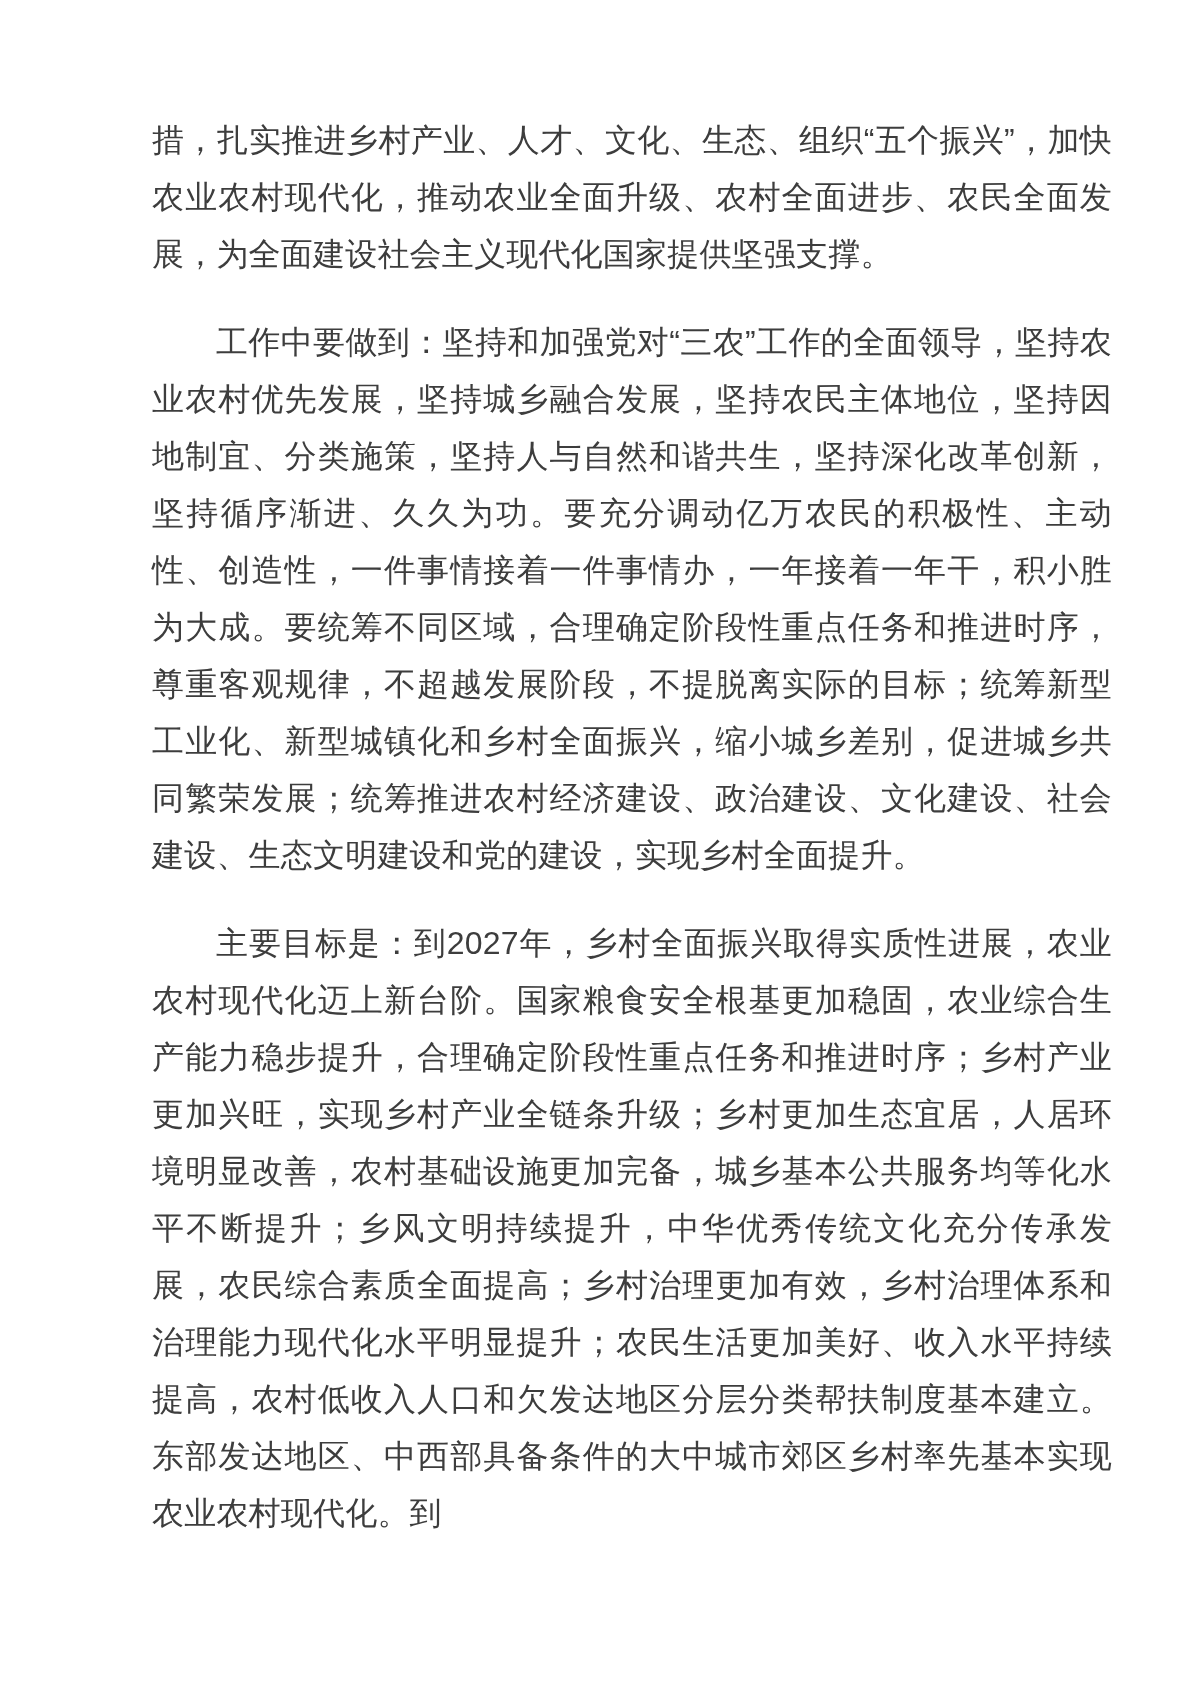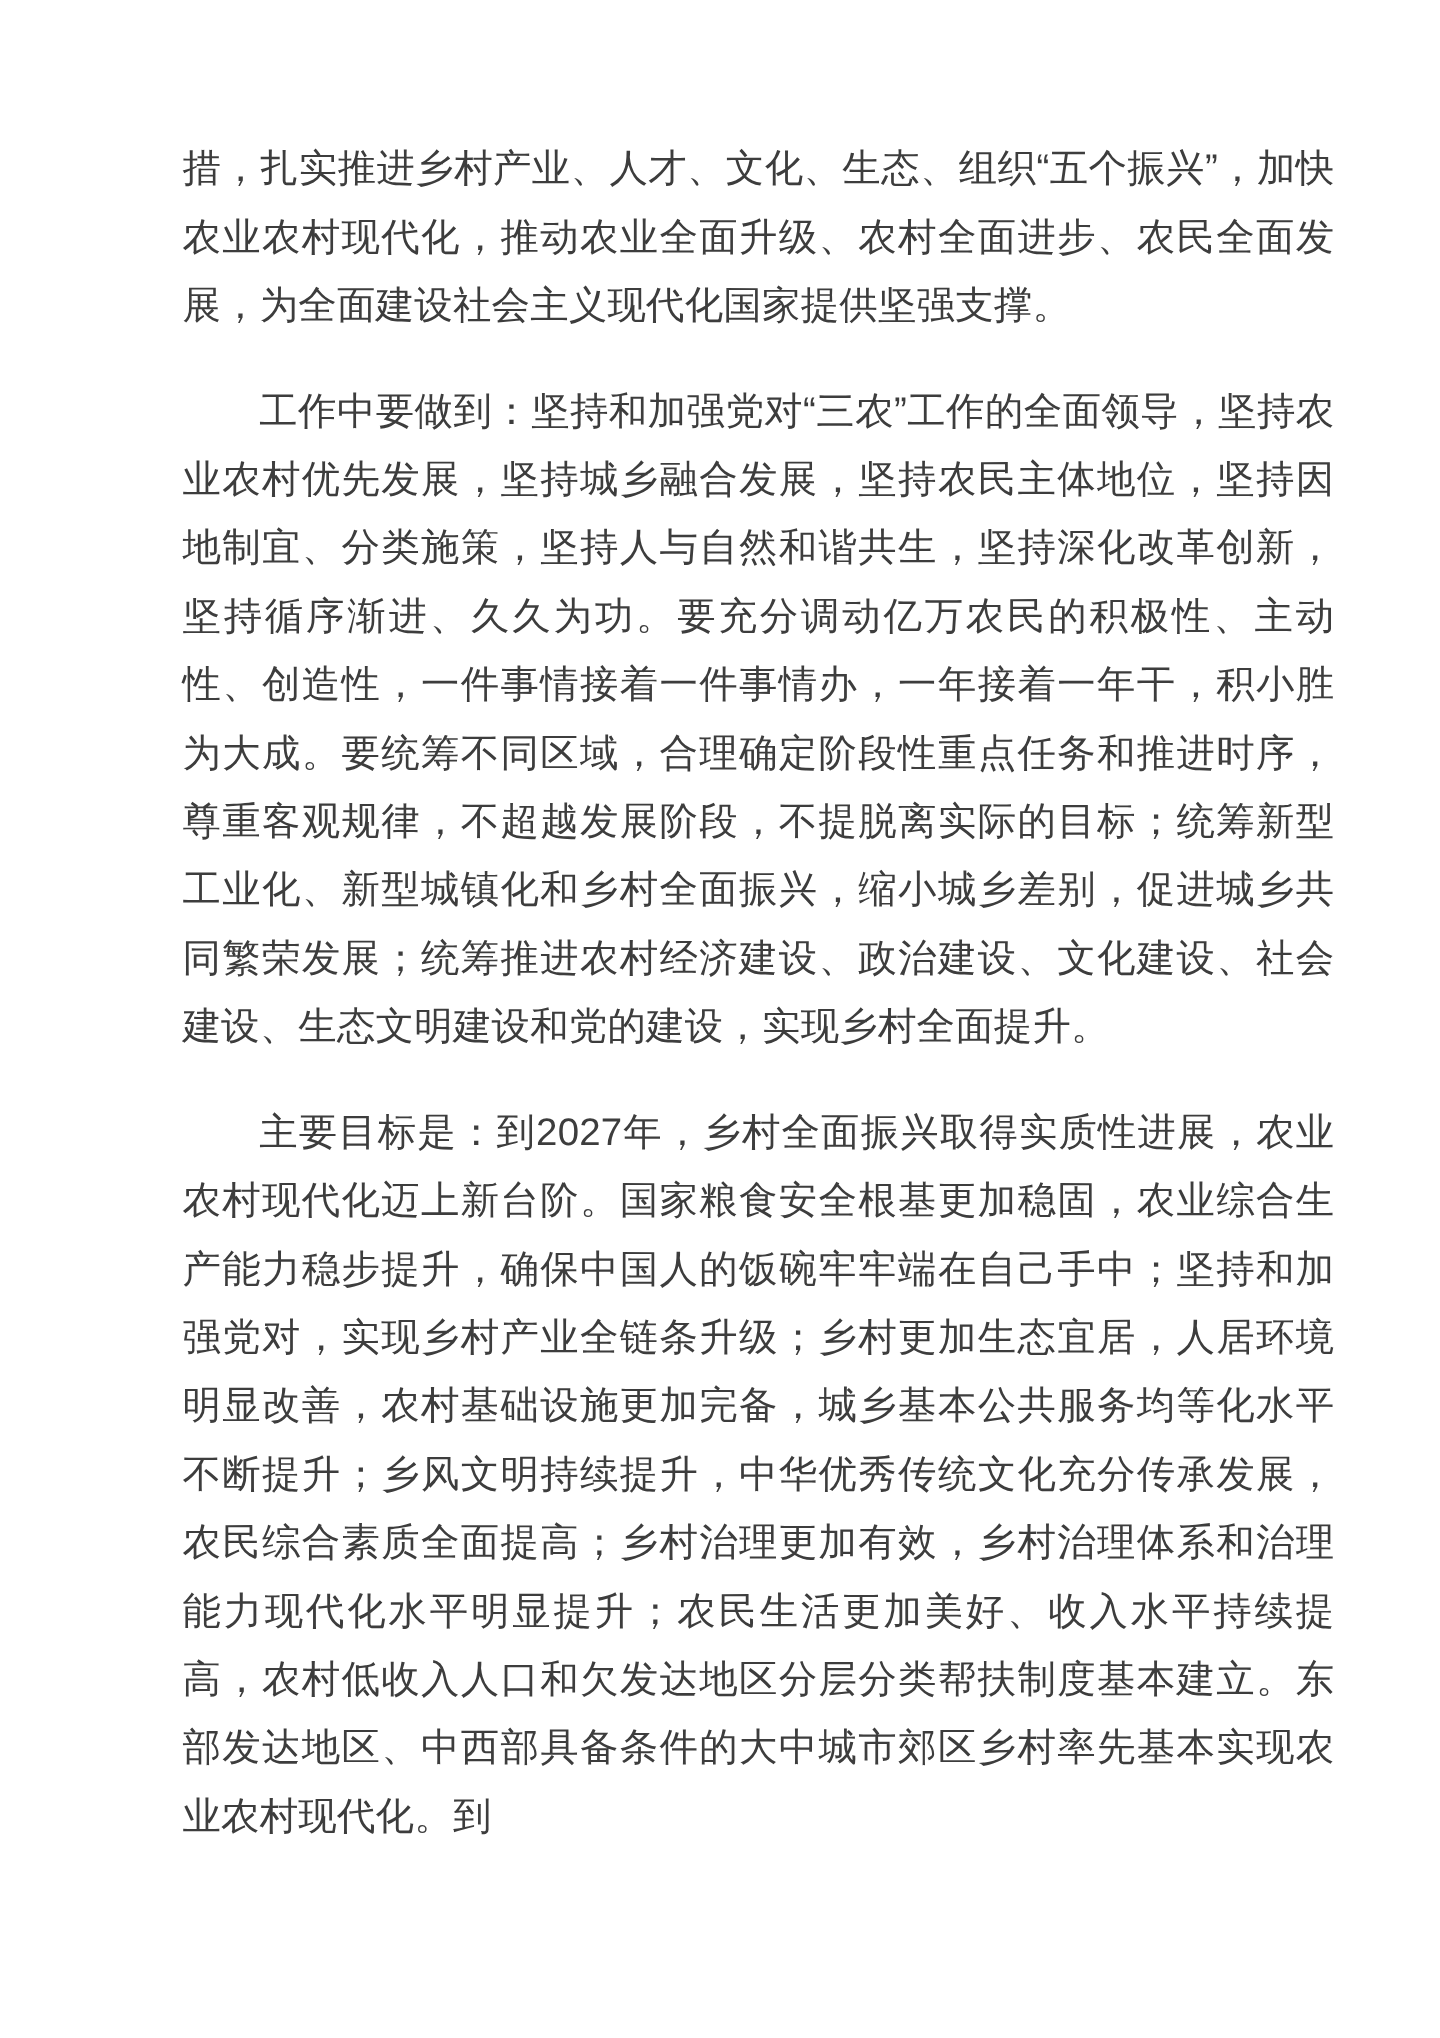--- a/index.html
+++ b/index.html
@@ -31,14 +31,14 @@
   .para.indented {
     text-indent: 2em;
   }
 </style>
 </head>
 <body>
 
 <div class="page" style="background: rgb(255, 255, 255); color: rgb(61, 61, 61);">
   <p class="para">措，扎实推进乡村产业、人才、文化、生态、组织“五个振兴”，加快农业农村现代化，推动农业全面升级、农村全面进步、农民全面发展，为全面建设社会主义现代化国家提供坚强支撑。</p>
   <p class="para indented">工作中要做到：坚持和加强党对“三农”工作的全面领导，坚持农业农村优先发展，坚持城乡融合发展，坚持农民主体地位，坚持因地制宜、分类施策，坚持人与自然和谐共生，坚持深化改革创新，坚持循序渐进、久久为功。要充分调动亿万农民的积极性、主动性、创造性，一件事情接着一件事情办，一年接着一年干，积小胜为大成。要统筹不同区域，合理确定阶段性重点任务和推进时序，尊重客观规律，不超越发展阶段，不提脱离实际的目标；统筹新型工业化、新型城镇化和乡村全面振兴，缩小城乡差别，促进城乡共同繁荣发展；统筹推进农村经济建设、政治建设、文化建设、社会建设、生态文明建设和党的建设，实现乡村全面提升。</p>
-  <p class="para indented">主要目标是：到2027年，乡村全面振兴取得实质性进展，农业农村现代化迈上新台阶。国家粮食安全根基更加稳固，农业综合生产能力稳步提升，确保中国人的饭碗牢牢端在自己手中；坚持和加强党对，实现乡村产业全链条升级；乡村更加生态宜居，人居环境明显改善，农村基础设施更加完备，城乡基本公共服务均等化水平不断提升；乡风文明持续提升，中华优秀传统文化充分传承发展，农民综合素质全面提高；乡村治理更加有效，乡村治理体系和治理能力现代化水平明显提升；农民生活更加美好、收入水平持续提高，农村低收入人口和欠发达地区分层分类帮扶制度基本建立。东部发达地区、中西部具备条件的大中城市郊区乡村率先基本实现农业农村现代化。到</p>
+  <p class="para indented">主要目标是：到2027年，乡村全面振兴取得实质性进展，农业农村现代化迈上新台阶。国家粮食安全根基更加稳固，农业综合生产能力稳步提升，合理确定阶段性重点任务和推进时序；乡村产业更加兴旺，实现乡村产业全链条升级；乡村更加生态宜居，人居环境明显改善，农村基础设施更加完备，城乡基本公共服务均等化水平不断提升；乡风文明持续提升，中华优秀传统文化充分传承发展，农民综合素质全面提高；乡村治理更加有效，乡村治理体系和治理能力现代化水平明显提升；农民生活更加美好、收入水平持续提高，农村低收入人口和欠发达地区分层分类帮扶制度基本建立。东部发达地区、中西部具备条件的大中城市郊区乡村率先基本实现农业农村现代化。到</p>
 </div>
 
 </body></html>

